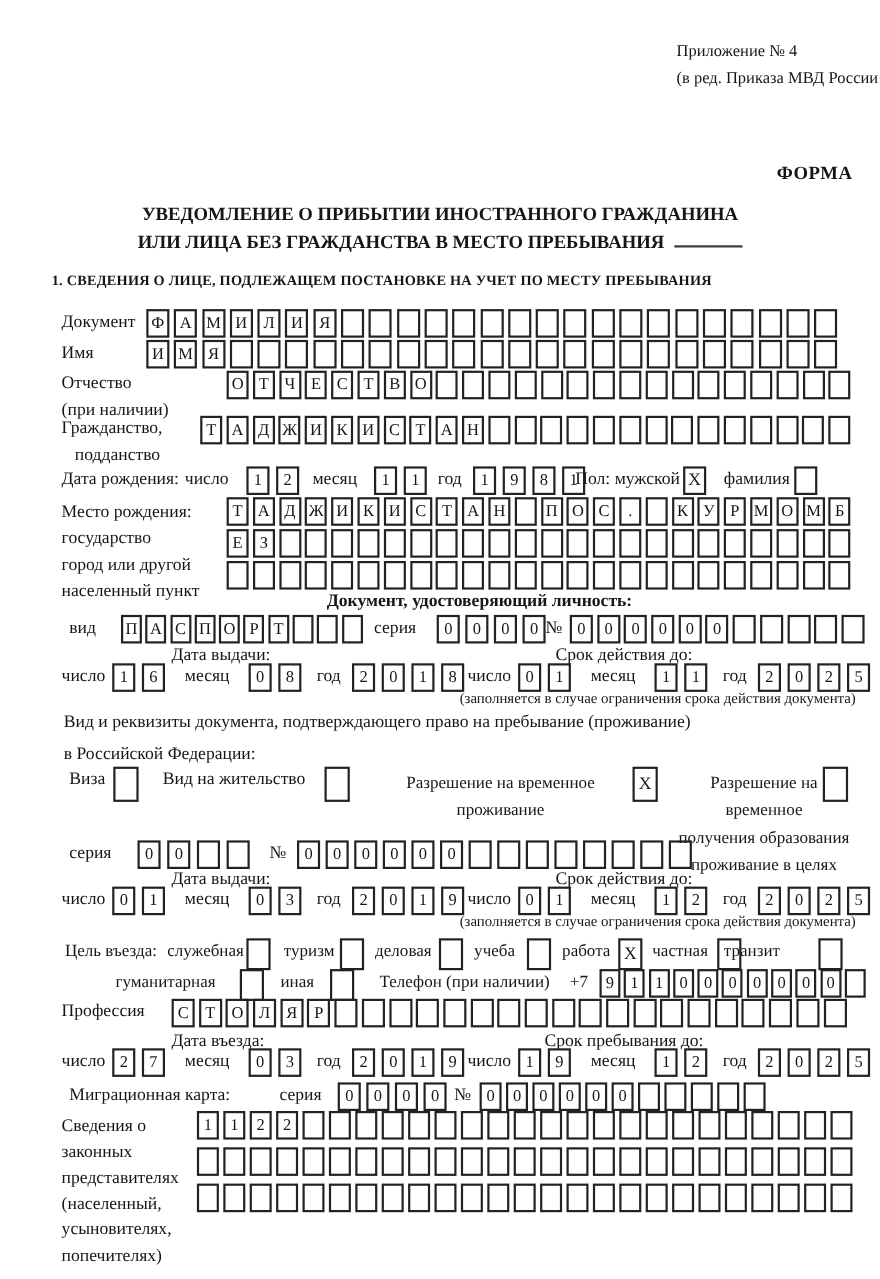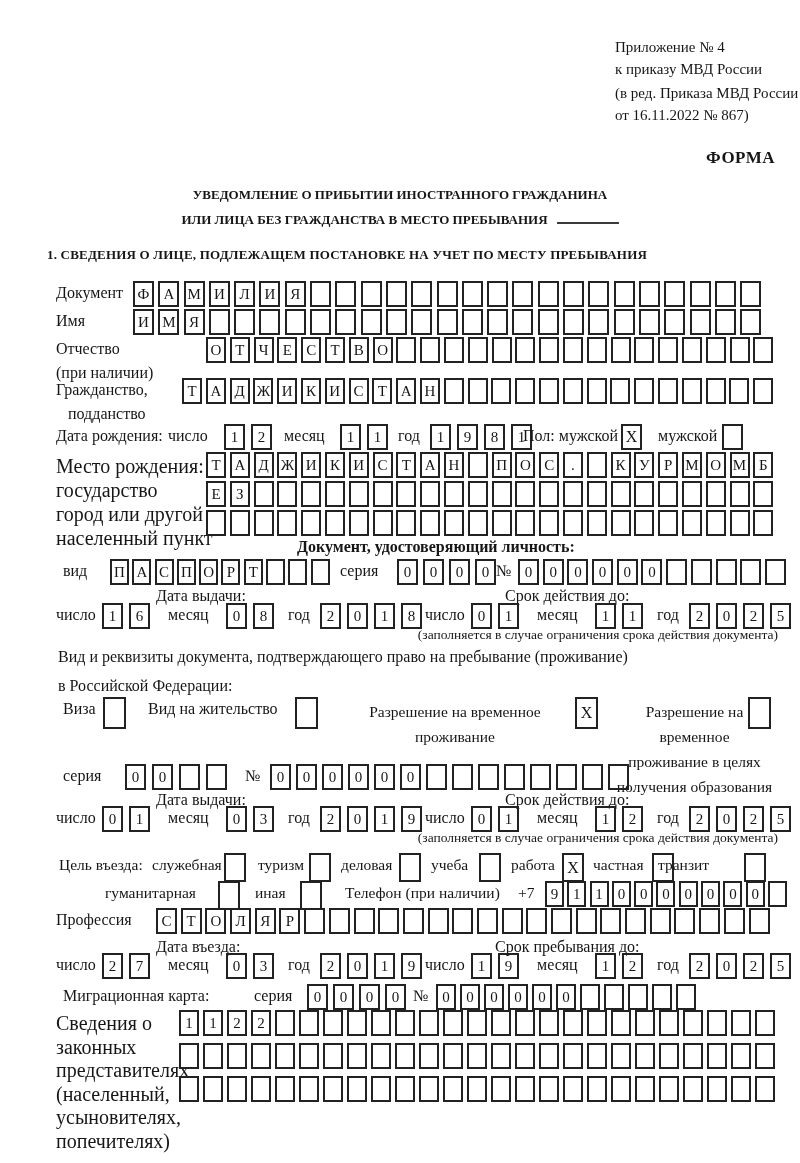--- a/index.html
+++ b/index.html
@@ -5,21 +5,21 @@
   *{box-sizing:border-box;margin:0;padding:0}
   body{background:#ffffff}
   .page{position:relative;width:800px;height:1163px;background:#fff;
         font-family:"Liberation Serif","DejaVu Serif",serif;color:#161616;overflow:hidden}
   .abs{position:absolute}
   .b{font-weight:bold}
   
   .appendix{font-size:15px;line-height:22px}
   .appendix .amend{margin-top:2px}
   .forma{font-size:17px;letter-spacing:.5px}
-  .title{font-size:13px;line-height:25px}
+  .title{font-size:17px;line-height:25px}
   .tunder{display:inline-block;width:62px;border-bottom:2px solid #3a3a3a;margin-left:9px;height:13px}
   .sechead{font-size:13px;letter-spacing:.2px}
   
   .frow{position:absolute;left:0;width:800px;height:26px}
   .fl{position:absolute;top:3px;font-size:16px;white-space:nowrap}
   .fl.sm{font-size:15.5px}
   .fc{position:absolute;top:0;display:flex}
   .cell{flex:none;width:21px;height:26px;border:2px solid #222;margin-right:4.7px;
         text-align:center;font-size:15px;line-height:22px}
   .p25  .cell{width:21px;margin-right:4.3px}
@@ -27,34 +27,32 @@
   .p247 .cell{width:21px;margin-right:3.7px}
   .p27  .cell{width:21px;margin-right:6px}
   .p26  .cell{width:21px;margin-right:5px}
   .p24c .cell{width:20px;margin-right:4px}
   .p22  .cell{width:19px;margin-right:3.3px}
   .cbox{position:absolute;top:0;width:23px;height:32px;border:2px solid #222;
         text-align:center;font-size:16px;line-height:28px}
   .cbox.sm{width:21px;height:26px;line-height:22px}
   .cbox.md{width:22px;height:29px;line-height:25px}
   .note{font-size:13.5px}
-  .lblcol div{font-size:20px;line-height:24px;white-space:nowrap}
+  .lblcol div{font-size:16px;line-height:24px;white-space:nowrap}
   .lblcol.tight div{line-height:23.5px}
   .ctr{text-align:center;font-size:15.5px;line-height:25px}
 </style>
 </head>
 <body>
 
 <div class="page">
 
   <div class="abs appendix" style="left:615px;top:36px">
     <div>Приложение № 4</div>
-    <div>к приказу МВД России</div>
     <div class="amend">(в ред. Приказа МВД России</div>
-    <div>от 16.11.2022 № 867)</div>
   </div>
 
   <div class="abs b forma" style="left:540px;top:148px;width:235px;text-align:right">ФОРМА</div>
 
   <div class="abs b title" style="left:0;top:182px;width:800px;text-align:center">
     <div>УВЕДОМЛЕНИЕ О ПРИБЫТИИ ИНОСТРАННОГО ГРАЖДАНИНА</div>
     <div>
       <span>ИЛИ ЛИЦА БЕЗ ГРАЖДАНСТВА В МЕСТО ПРЕБЫВАНИЯ</span><span class="tunder"></span>
     </div>
   </div>
@@ -200,21 +198,21 @@
       </span>
     <span class="fl" style="left:398px">год</span>
     <span class="fc p27" style="left:430px">
         <span class="cell">1</span>
         <span class="cell">9</span>
         <span class="cell">8</span>
         <span class="cell">1</span>
       </span>
     <span class="fl" style="left:523px">Пол: мужской</span>
     <span class="cbox sm" style="left:621px">X</span>
-    <span class="fl" style="left:658px">мужской</span>
+    <span class="fl" style="left:658px">фамилия</span>
     <span class="cbox sm" style="left:722px"></span>
   </div>
 
   <div class="frow" style="top:452px;height:90px">
     <div class="abs lblcol" style="left:56px;top:2px">
       <div>Место рождения:</div>
       <div>государство</div>
       <div>город или другой</div>
       <div>населенный пункт</div>
     </div>
@@ -389,22 +387,22 @@
     <span class="cbox" style="left:103px"></span>
     <span class="fl" style="left:148px">Вид на жительство</span>
     <span class="cbox" style="left:295px"></span>
     <div class="abs ctr" style="left:345px;top:2px;width:220px">
       <div>Разрешение на временное</div>
       <div>проживание</div>
     </div>
     <span class="cbox" style="left:575px">X</span>
     <div class="abs ctr" style="left:612px;top:2px;width:165px">
       <div>Разрешение на временное</div>
+      <div>получения образования</div>
       <div>проживание в целях</div>
-      <div>получения образования</div>
     </div>
     <span class="cbox" style="left:748px"></span>
   </div>
 
   <div class="frow" style="top:764px">
     <span class="fl" style="left:63px">серия</span>
     <span class="fc p27" style="left:125px">
         <span class="cell">0</span>
         <span class="cell">0</span>
         <span class="cell"></span>

